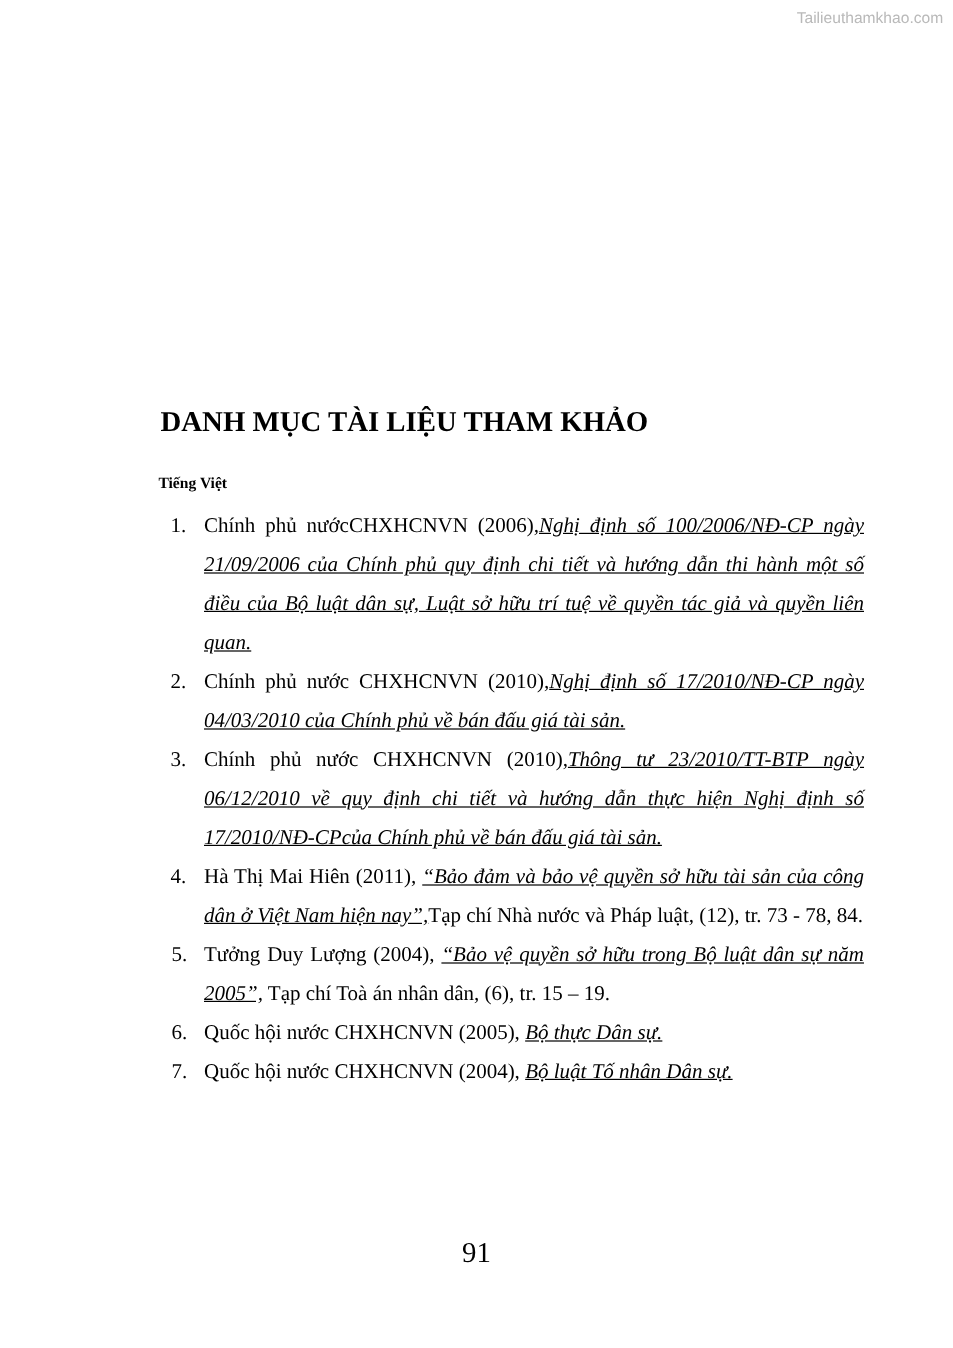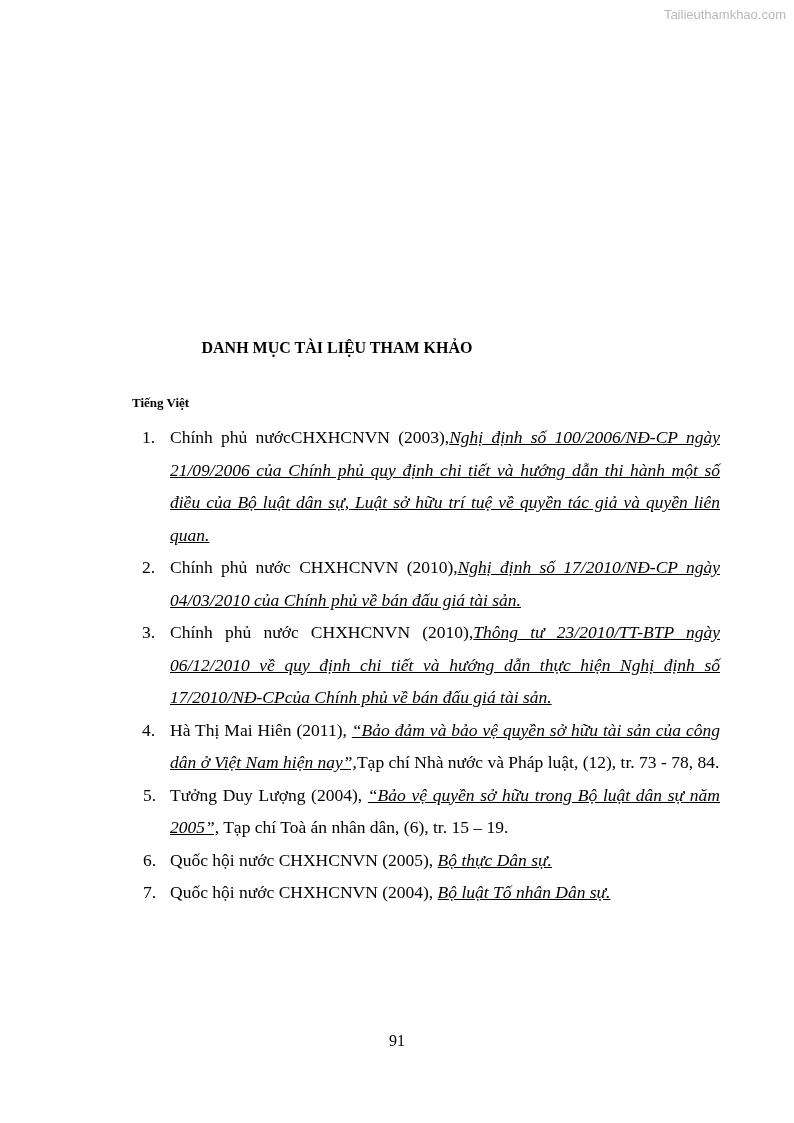--- a/index.html
+++ b/index.html
@@ -1,41 +1,41 @@
 <!DOCTYPE html>
 <html><head>
 <meta charset="utf-8">
 <style>
   html, body { margin:0; padding:0; background:#fff; }
   body { width:794px; height:1123px; position:relative; overflow:hidden;
          font-family:"Liberation Serif", "DejaVu Serif", serif; color:#000; }
   .watermark { position:absolute; top:7px; right:8px; font-family:"Liberation Sans", sans-serif;
                font-size:13px; color:#b9b9b9; letter-spacing:0; }
   .title { position:absolute; top:339px; left:0; width:674px; text-align:center;
-           font-weight:bold; font-size:16px; }
+           font-weight:bold; font-size:24px; }
   .section { position:absolute; top:395px; left:132px; font-weight:bold; font-size:13px; }
   .refs { position:absolute; top:421px; left:142px; width:578px; list-style:none; margin:0; padding:0;
           font-size:17.5px; line-height:32.5px; }
   .refs li { position:relative; padding-left:28px; text-align:justify; }
   .refs li .num { position:absolute; left:0; top:0; }
   .refs li.n5 .num, .refs li.n6 .num, .refs li.n7 .num { left:1px; }
   i { font-style:italic;text-decoration:underline; }
-  .pagenum { position:absolute; top:1032px; left:0; width:794px; text-align:center; font-size:16px; }
+  .pagenum { position:absolute; top:1032px; left:0; width:794px; text-align:center; font-size:24px; }
 </style>
 </head>
 <body>
 
 <div class="watermark">Tailieuthamkhao.com</div>
 
 <div class="title">DANH MỤC TÀI LIỆU THAM KHẢO</div>
 
 <div class="section">Tiếng Việt</div>
 
 <ol class="refs">
-  <li class="n1"><span class="num">1.</span><span>Chính phủ nướcCHXHCNVN (2003),</span><i>Nghị định số 100/2006/NĐ-CP ngày 21/09/2006 của Chính phủ quy định chi tiết và hướng dẫn thi hành một số điều của Bộ luật dân sự, Luật sở hữu trí tuệ về quyền tác giả và quyền liên quan.</i><span></span></li>
+  <li class="n1"><span class="num">1.</span><span>Chính phủ nướcCHXHCNVN (2006),</span><i>Nghị định số 100/2006/NĐ-CP ngày 21/09/2006 của Chính phủ quy định chi tiết và hướng dẫn thi hành một số điều của Bộ luật dân sự, Luật sở hữu trí tuệ về quyền tác giả và quyền liên quan.</i><span></span></li>
   <li class="n2"><span class="num">2.</span><span>Chính phủ nước CHXHCNVN (2010),</span><i>Nghị định số 17/2010/NĐ-CP ngày 04/03/2010 của Chính phủ về bán đấu giá tài sản.</i><span></span></li>
   <li class="n3"><span class="num">3.</span><span>Chính phủ nước CHXHCNVN (2010),</span><i>Thông tư 23/2010/TT-BTP ngày 06/12/2010 về quy định chi tiết và hướng dẫn thực hiện Nghị định số 17/2010/NĐ-CPcủa Chính phủ về bán đấu giá tài sản.</i><span></span></li>
   <li class="n4"><span class="num">4.</span><span>Hà Thị Mai Hiên (2011), </span><i>“Bảo đảm và bảo vệ quyền sở hữu tài sản của công dân ở Việt Nam hiện nay”,</i><span>Tạp chí Nhà nước và Pháp luật, (12), tr. 73 - 78, 84.</span></li>
   <li class="n5"><span class="num">5.</span><span>Tưởng Duy Lượng (2004), </span><i>“Bảo vệ quyền sở hữu trong Bộ luật dân sự năm 2005”,</i><span> Tạp chí Toà án nhân dân, (6), tr. 15 – 19.</span></li>
   <li class="n6"><span class="num">6.</span><span>Quốc hội nước CHXHCNVN (2005), </span><i>Bộ thực Dân sự.</i><span></span></li>
   <li class="n7"><span class="num">7.</span><span>Quốc hội nước CHXHCNVN (2004), </span><i>Bộ luật Tố nhân Dân sự.</i><span></span></li>
 </ol>
 
 <div class="pagenum">91</div>
 

